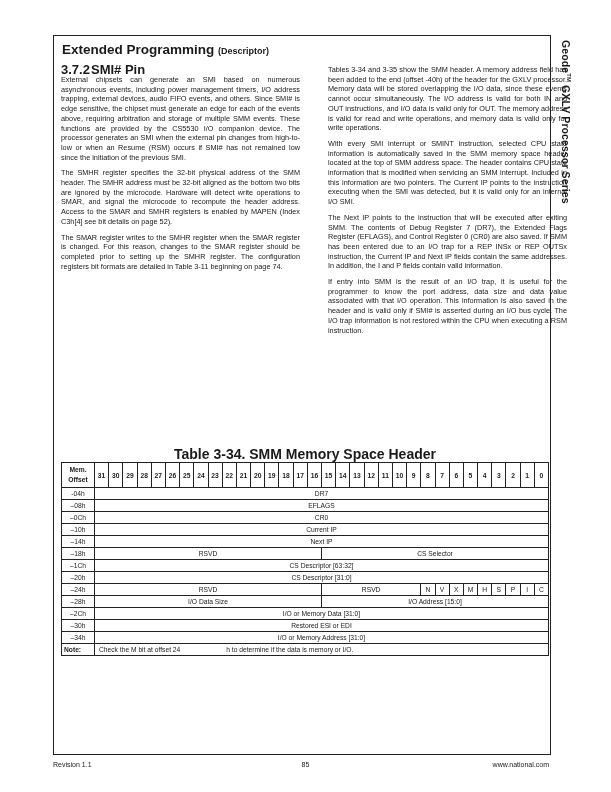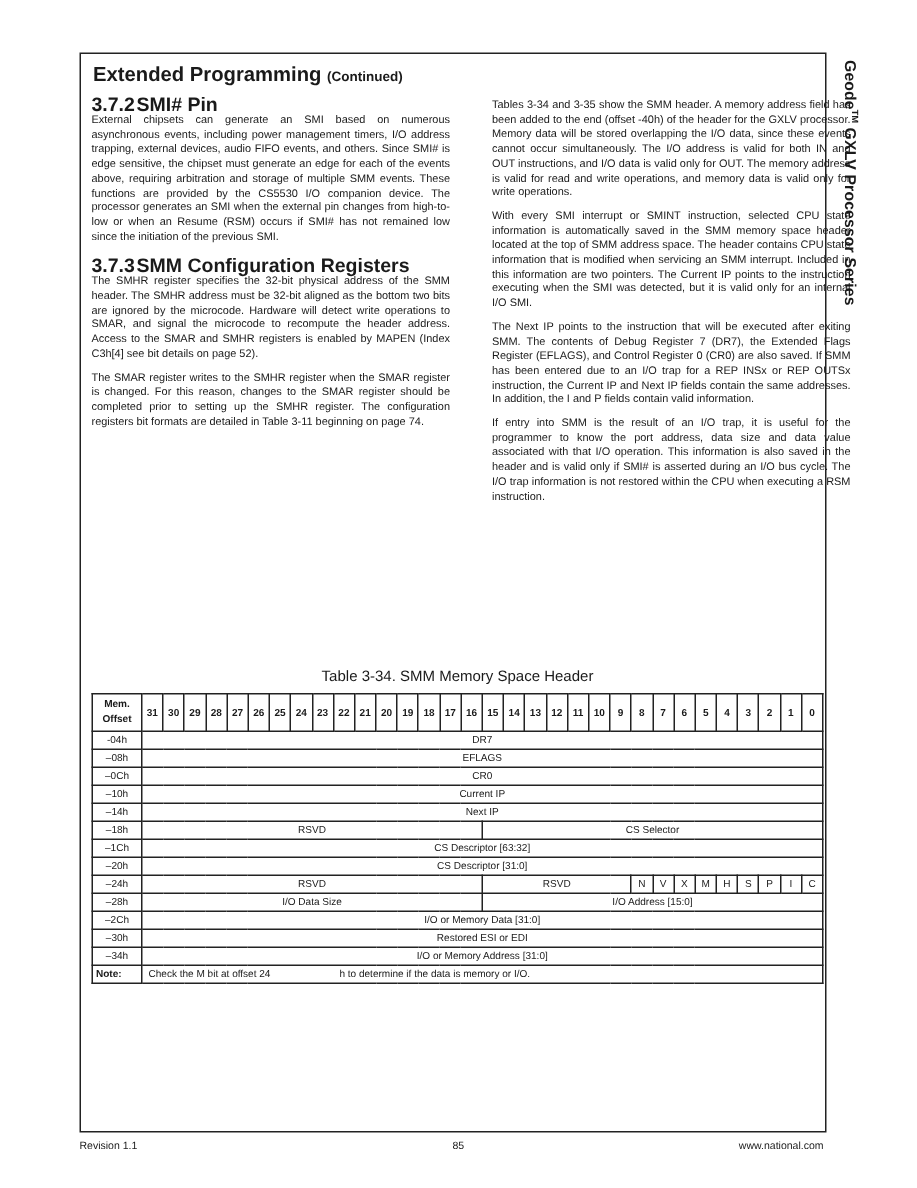--- a/index.html
+++ b/index.html
@@ -14,21 +14,21 @@
   .col.left { left: 61px; }
   .col.right { left: 328px; }
   .col p { margin: 0 0 6px 0; }
   .col h3 { font-size: 13px; font-weight: bold; margin: 0; line-height: 10px; }
   .col h3 .num { display: inline-block; width: 30px; }
   .col h3.gap { margin-top: 10px; }
   .side-title { position: absolute; left: 560px; top: 40px; writing-mode: vertical-rl;
                 font-size: 10.5px; font-weight: bold; white-space: nowrap; letter-spacing: 0.1px; }
   .side-title sup { font-size: 6px; vertical-align: top; }
   .table-caption { position: absolute; left: 61px; width: 488px; top: 446px;
-                   text-align: center; font-size: 10px; font-weight: normal; }
+                   text-align: center; font-size: 14px; font-weight: bold; }
   table.reg { position: absolute; left: 61px; top: 462px; width: 488px;
               border-collapse: collapse; table-layout: fixed; font-size: 6.7px; }
   table.reg td, table.reg th { border: 1px solid #222; padding: 0; text-align: center;
               height: 11px; line-height: 11px; overflow: hidden; white-space: nowrap; }
   table.reg th { font-weight: bold; height: 24px; line-height: 9px; }
   table.reg th.off { line-height: 10px; }
   table.reg td.off { text-align: center; }
   table.reg td.note-label { font-weight: bold; text-align: left; padding-left: 2px; }
   table.reg td.note-text { text-align: left; padding-left: 4px; }
   table.reg td.note-text .gap { display: inline-block; width: 46px; }
@@ -37,31 +37,30 @@
   .footer.center { left: 0; width: 611px; text-align: center; }
   .footer.right { right: 62px; }
 </style>
 </head>
 <body>
 
 <div class="frame"></div>
 
 <h1 class="page-title">
   <span>Extended Programming</span>
-  <span class="cont">(Continued)</span>
+  <span class="cont">(Descriptor)</span>
 </h1>
 
 <div class="side-title">
   <span>Geode</span><sup>TM</sup><span> GXLV Processor Series</span>
 </div>
 
 <div class="col left">
   <h3><span class="num">3.7.2</span><span>SMI# Pin</span></h3>
   <p>External chipsets can generate an SMI based on numerous asynchronous events, including power management timers, I/O address trapping, external devices, audio FIFO events, and others. Since SMI# is edge sensitive, the chipset must generate an edge for each of the events above, requiring arbitration and storage of multiple SMM events. These functions are provided by the CS5530 I/O companion device. The processor generates an SMI when the external pin changes from high-to-low or when an Resume (RSM) occurs if SMI# has not remained low since the initiation of the previous SMI.</p>
-  <h3 class="gap"><span class="num">3.7.3</span><span>SMM Configuration Registers</span></h3>
   <p>The SMHR register specifies the 32-bit physical address of the SMM header. The SMHR address must be 32-bit aligned as the bottom two bits are ignored by the microcode. Hardware will detect write operations to SMAR, and signal the microcode to recompute the header address. Access to the SMAR and SMHR registers is enabled by MAPEN (Index C3h[4] see bit details on page 52).</p>
   <p>The SMAR register writes to the SMHR register when the SMAR register is changed. For this reason, changes to the SMAR register should be completed prior to setting up the SMHR register. The configuration registers bit formats are detailed in Table 3-11 beginning on page 74.</p>
 </div>
 
 <div class="col right">
   <p>Tables 3-34 and 3-35 show the SMM header. A memory address field has been added to the end (offset -40h) of the header for the GXLV processor. Memory data will be stored overlapping the I/O data, since these events cannot occur simultaneously. The I/O address is valid for both IN and OUT instructions, and I/O data is valid only for OUT. The memory address is valid for read and write operations, and memory data is valid only for write operations.</p>
   <p>With every SMI interrupt or SMINT instruction, selected CPU state information is automatically saved in the SMM memory space header located at the top of SMM address space. The header contains CPU state information that is modified when servicing an SMM interrupt. Included in this information are two pointers. The Current IP points to the instruction executing when the SMI was detected, but it is valid only for an internal I/O SMI.</p>
   <p>The Next IP points to the instruction that will be executed after exiting SMM. The contents of Debug Register 7 (DR7), the Extended Flags Register (EFLAGS), and Control Register 0 (CR0) are also saved. If SMM has been entered due to an I/O trap for a REP INSx or REP OUTSx instruction, the Current IP and Next IP fields contain the same addresses. In addition, the I and P fields contain valid information.</p>
   <p>If entry into SMM is the result of an I/O trap, it is useful for the programmer to know the port address, data size and data value associated with that I/O operation. This information is also saved in the header and is valid only if SMI# is asserted during an I/O bus cycle. The I/O trap information is not restored within the CPU when executing a RSM instruction.</p>
 </div>

